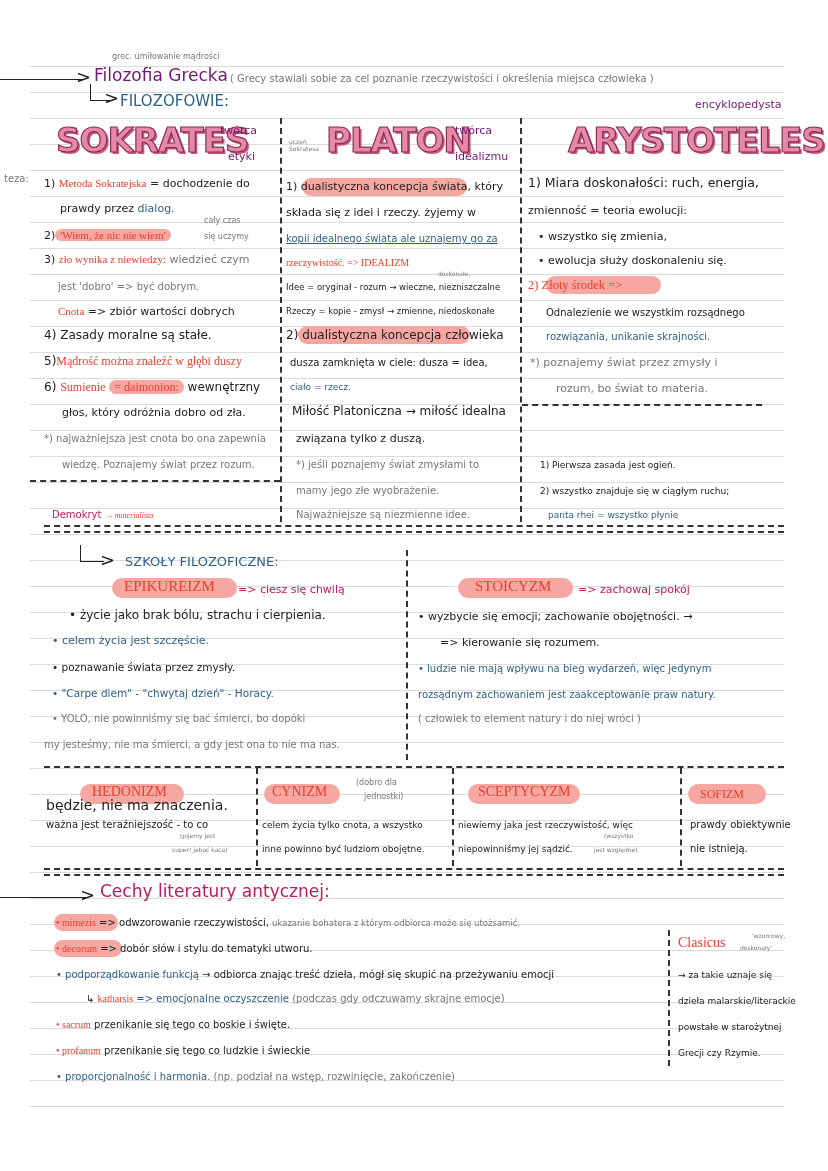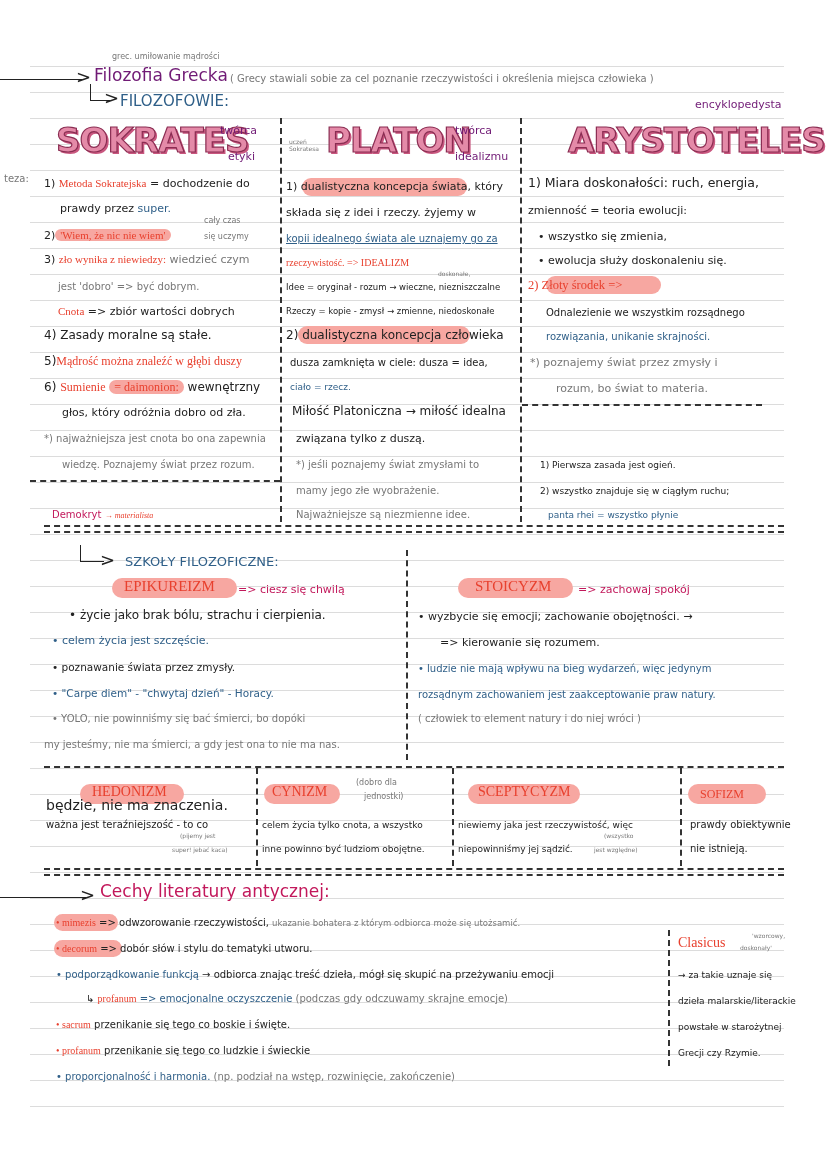--- a/index.html
+++ b/index.html
@@ -91,21 +91,21 @@
   <div class="dashv" style="left:520px;top:118px;height:404px"></div>
   <div class="dashh" style="left:30px;top:480px;width:250px"></div>
   <div class="dashh" style="left:522px;top:404px;width:240px"></div>
 
   <div class="graf" style="left:56px;top:120px;font-size:34px">SOKRATES</div>
   <div class="t pink" style="left:220px;top:124px">twórca</div>
   <div class="t pink" style="left:228px;top:150px">etyki</div>
   <div class="t grey" style="left:4px;top:172px;font-size:10px">teza:</div>
 
   <div class="t" style="left:44px;top:176px"><span>1)</span> <span class="red">Metoda Sokratejska</span> <span>= dochodzenie do</span></div>
-  <div class="t" style="left:60px;top:202px"><span>prawdy przez</span> <span class="blue">super.</span></div>
+  <div class="t" style="left:60px;top:202px"><span>prawdy przez</span> <span class="blue">dialog.</span></div>
   <div class="t" style="left:44px;top:228px"><span>2)</span><span class="red hl">'Wiem, że nic nie wiem'</span></div>
   <div class="t grey small" style="left:204px;top:216px">cały czas</div>
   <div class="t grey small" style="left:204px;top:232px">się uczymy</div>
   <div class="t" style="left:44px;top:252px"><span>3)</span> <span class="red">zło wynika z niewiedzy:</span> <span class="grey">wiedzieć czym</span></div>
   <div class="t grey" style="left:58px;top:280px;font-size:10px">jest 'dobro' =&gt; być dobrym.</div>
   <div class="t" style="left:58px;top:304px"><span class="red">Cnota</span> <span>=&gt; zbiór wartości dobrych</span></div>
   <div class="t" style="left:44px;top:328px;font-size:12px"><span>4)</span> <span>Zasady moralne są stałe.</span></div>
   <div class="t" style="left:44px;top:354px;font-size:12px"><span>5)</span><span class="red">Mądrość można znaleźć w głębi duszy</span></div>
   <div class="t" style="left:44px;top:380px;font-size:12px"><span>6)</span> <span class="red">Sumienie</span> <span class="red hl">= daimonion:</span> <span>wewnętrzny</span></div>
   <div class="t" style="left:62px;top:406px">głos, który odróżnia dobro od zła.</div>
@@ -216,21 +216,21 @@
 
   <div class="arrow" style="left:0;top:897px;width:86px"></div>
   <div class="arrowhead" style="left:80px;top:886px">&gt;</div>
   <div class="t mag" style="left:100px;top:884px;font-size:17px">Cechy literatury antycznej:</div>
 
   <div class="pill" style="left:54px;top:914px;width:64px;height:17px"></div>
   <div class="t" style="left:56px;top:916px;font-size:10px"><span class="red">• mimezis</span> <span>=&gt; odwzorowanie rzeczywistości,</span> <span class="grey" style="font-size:8.5px">ukazanie bohatera z którym odbiorca może się utożsamić.</span></div>
   <div class="pill" style="left:54px;top:940px;width:68px;height:17px"></div>
   <div class="t" style="left:56px;top:942px;font-size:10px"><span class="red">• decorum</span> <span>=&gt; dobór słów i stylu do tematyki utworu.</span></div>
   <div class="t" style="left:56px;top:968px;font-size:10px"><span class="blue">• podporządkowanie funkcją</span> <span>→ odbiorca znając treść dzieła, mógł się skupić na przeżywaniu emocji</span></div>
-  <div class="t" style="left:86px;top:992px;font-size:10px"><span>↳ </span><span class="red">profanum</span> <span class="blue">=&gt; emocjonalne oczyszczenie</span> <span class="grey">(podczas gdy odczuwamy skrajne emocje)</span></div>
+  <div class="t" style="left:86px;top:992px;font-size:10px"><span>↳ </span><span class="red">katharsis</span> <span class="blue">=&gt; emocjonalne oczyszczenie</span> <span class="grey">(podczas gdy odczuwamy skrajne emocje)</span></div>
   <div class="t" style="left:56px;top:1018px;font-size:10px"><span class="red">• sacrum</span> <span>przenikanie się tego co boskie i święte.</span></div>
   <div class="t" style="left:56px;top:1044px;font-size:10px"><span class="red">• profanum</span> <span>przenikanie się tego co ludzkie i świeckie</span></div>
   <div class="t" style="left:56px;top:1070px;font-size:10px"><span class="blue">• proporcjonalność i harmonia.</span> <span class="grey">(np. podział na wstęp, rozwinięcie, zakończenie)</span></div>
 
   <div class="dashv" style="left:668px;top:930px;height:136px"></div>
   <div class="t red" style="left:678px;top:936px;font-size:14px">Clasicus</div>
   <div class="t grey tiny" style="left:752px;top:932px">'wzorcowy,</div>
   <div class="t grey tiny" style="left:740px;top:944px">doskonały'</div>
   <div class="t dark" style="left:678px;top:968px;font-size:9px">→ za takie uznaje się</div>
   <div class="t dark" style="left:678px;top:994px;font-size:9px">dzieła malarskie/literackie</div>

